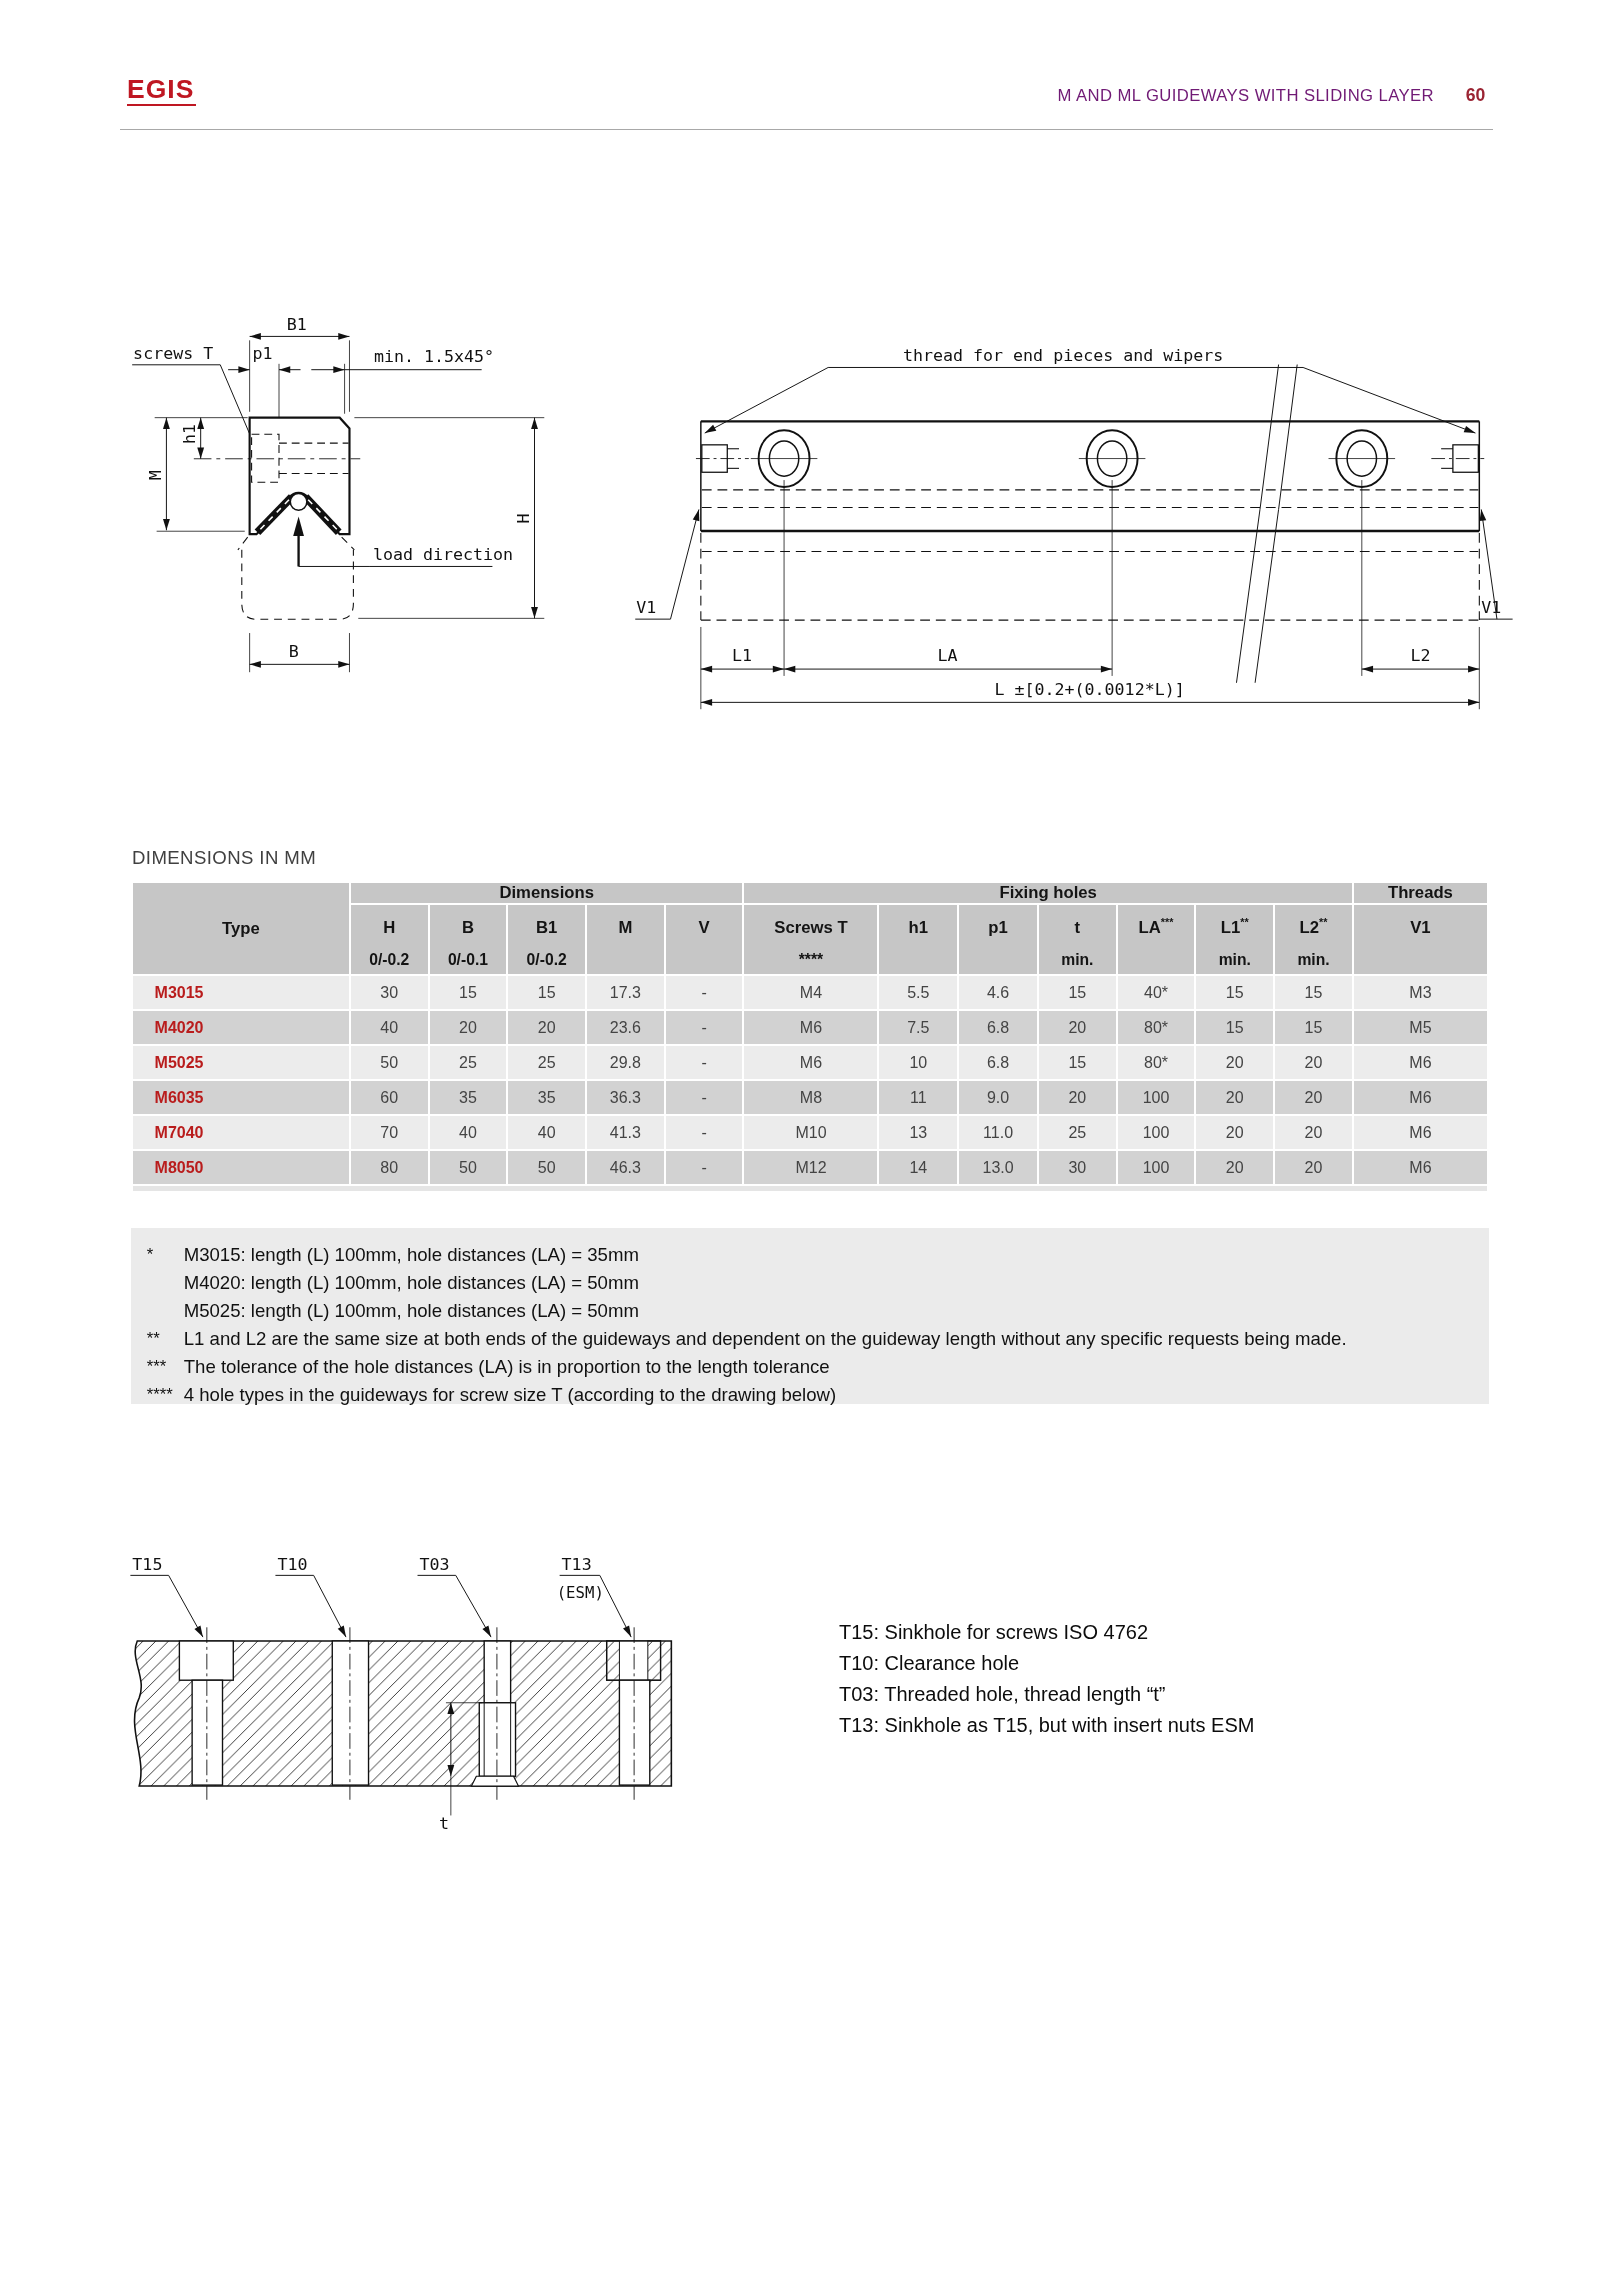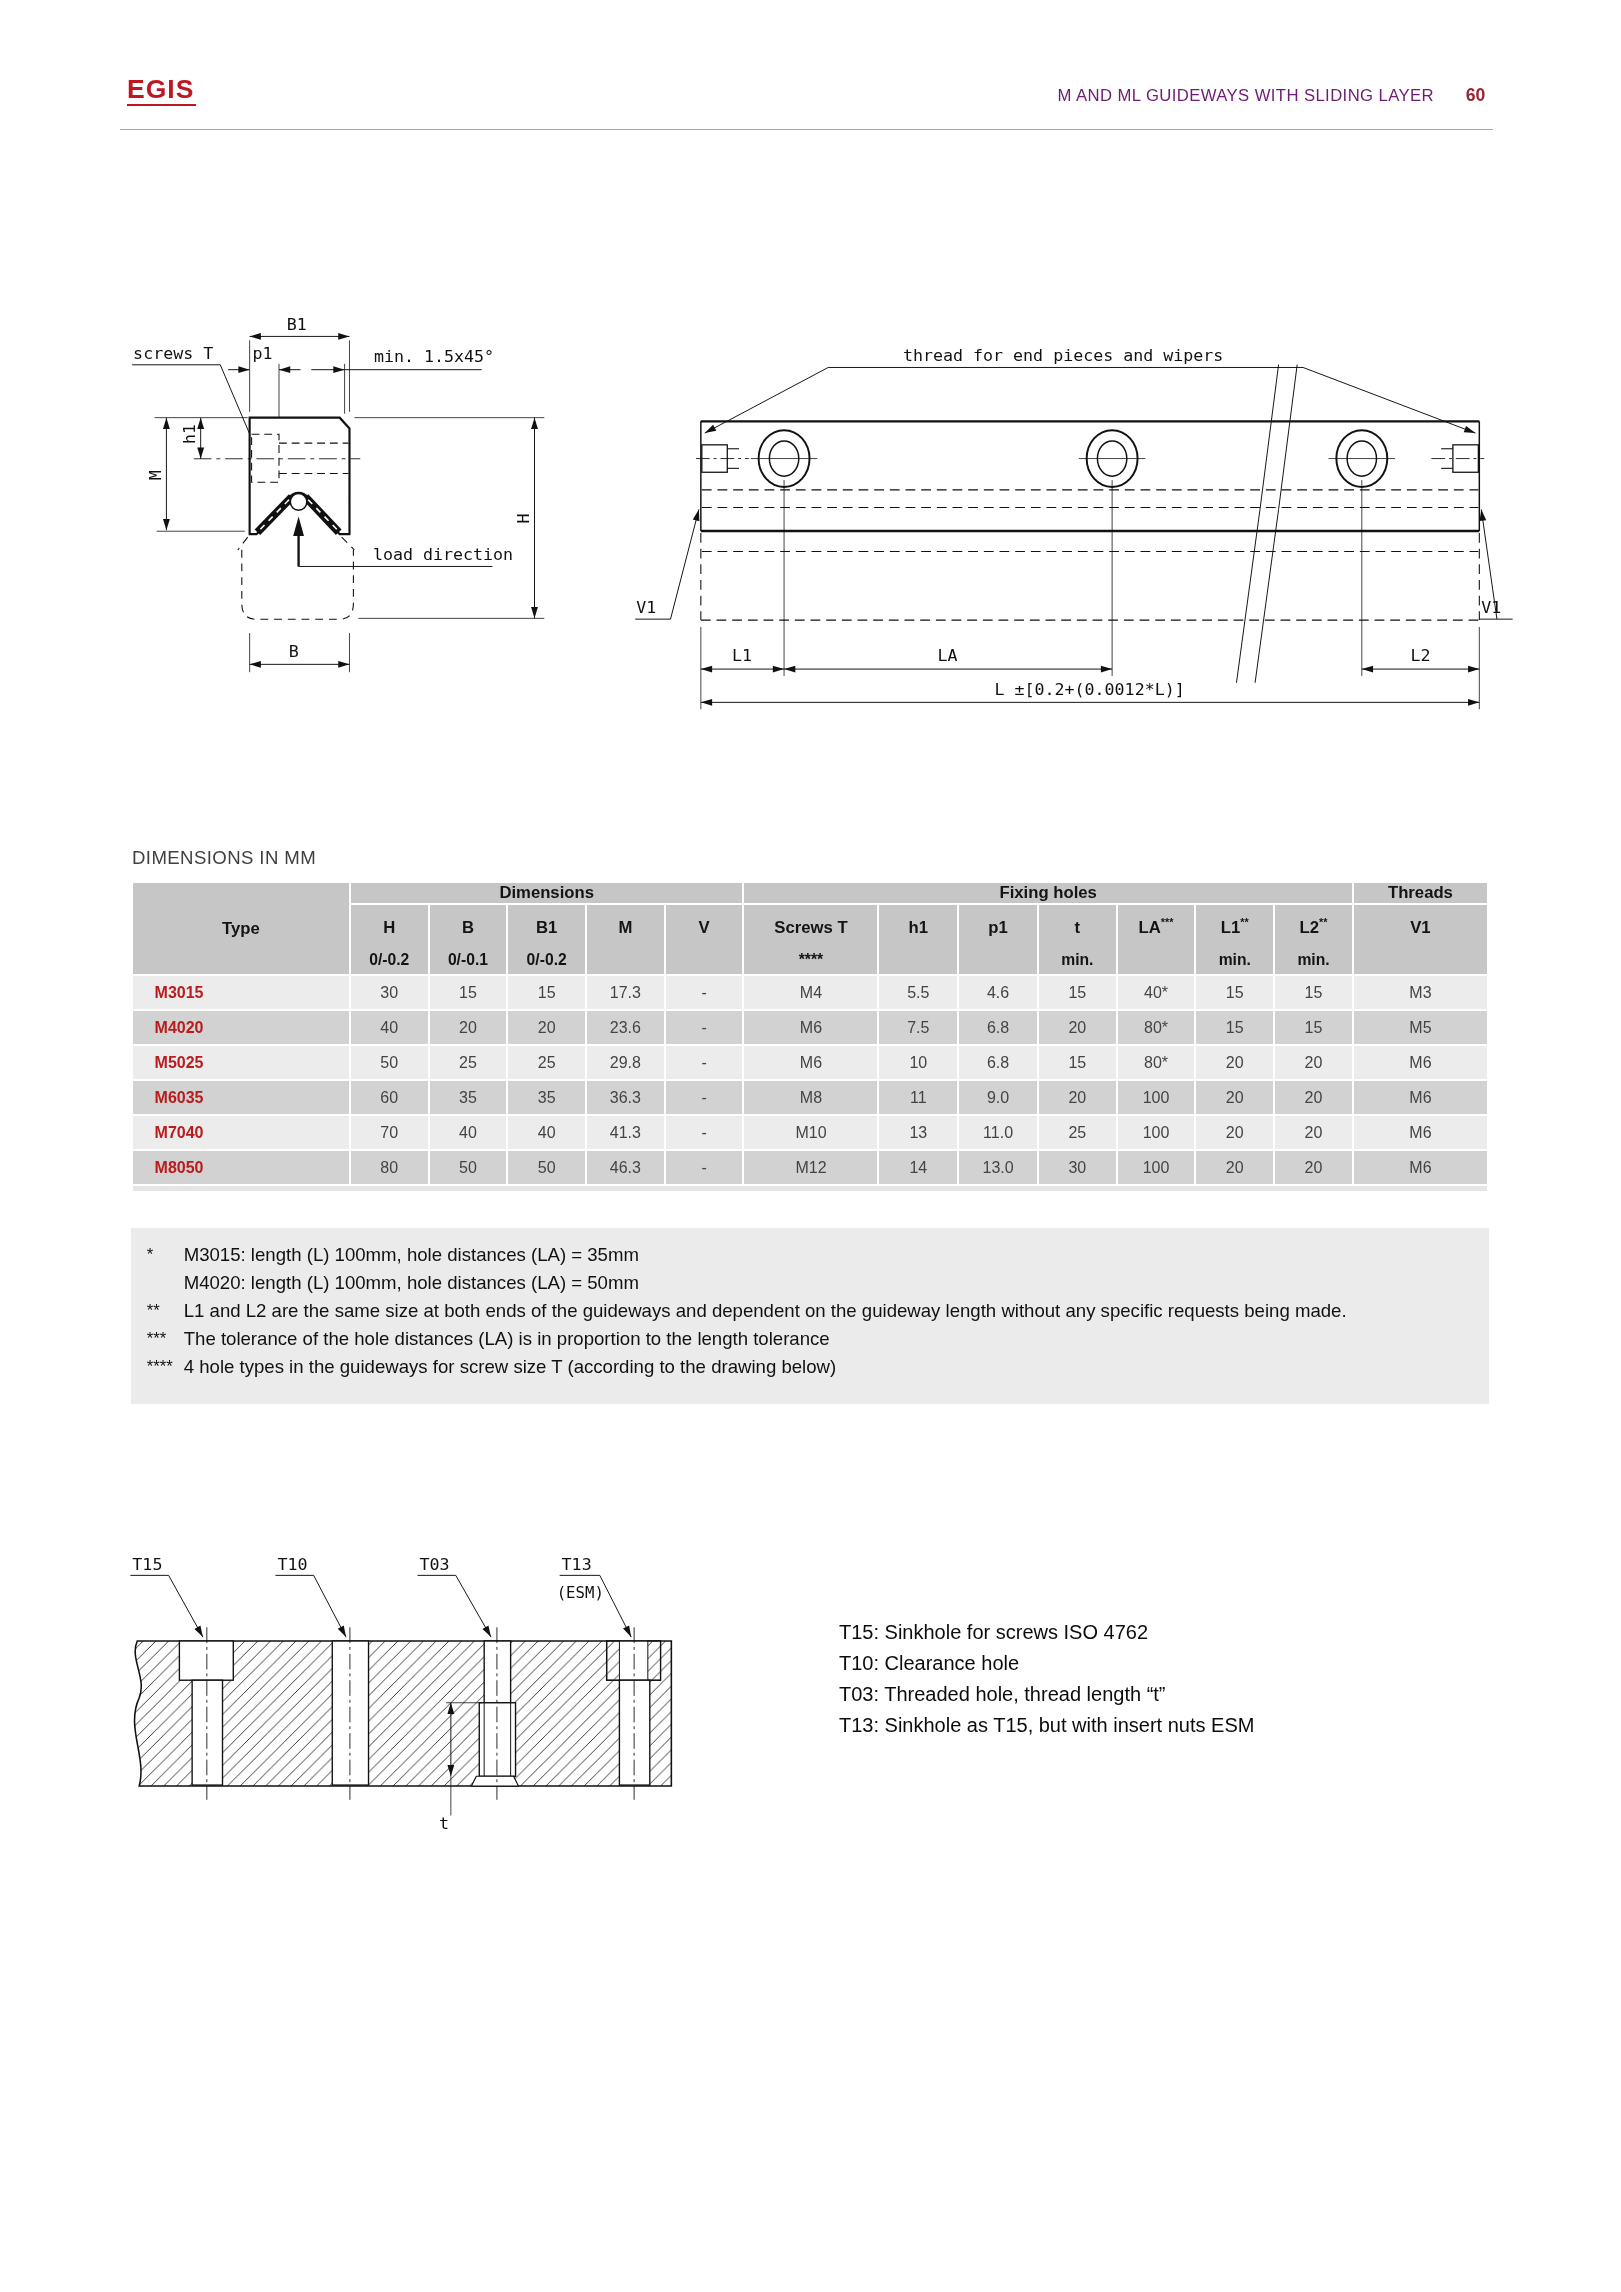--- a/index.html
+++ b/index.html
@@ -390,20 +390,24 @@
   </div>
 
   <div class="fnotes">
     <div class="fn-row">
         <span class="fn-m">*</span>
         <span class="fn-t">M3015: length (L) 100mm, hole distances (LA) = 35mm</span>
       </div>
     <div class="fn-row">
         <span class="fn-m"></span>
         <span class="fn-t">M4020: length (L) 100mm, hole distances (LA) = 50mm</span>
+      </div>
+    <div class="fn-row">
+        <span class="fn-m"></span>
+        <span class="fn-t">M5025: length (L) 100mm, hole distances (LA) = 50mm</span>
       </div>
     <div class="fn-row">
         <span class="fn-m">**</span>
         <span class="fn-t">L1 and L2 are the same size at both ends of the guideways and dependent on the guideway length without any specific requests being made.</span>
       </div>
     <div class="fn-row">
         <span class="fn-m">***</span>
         <span class="fn-t">The tolerance of the hole distances (LA) is in proportion to the length tolerance</span>
       </div>
     <div class="fn-row">

